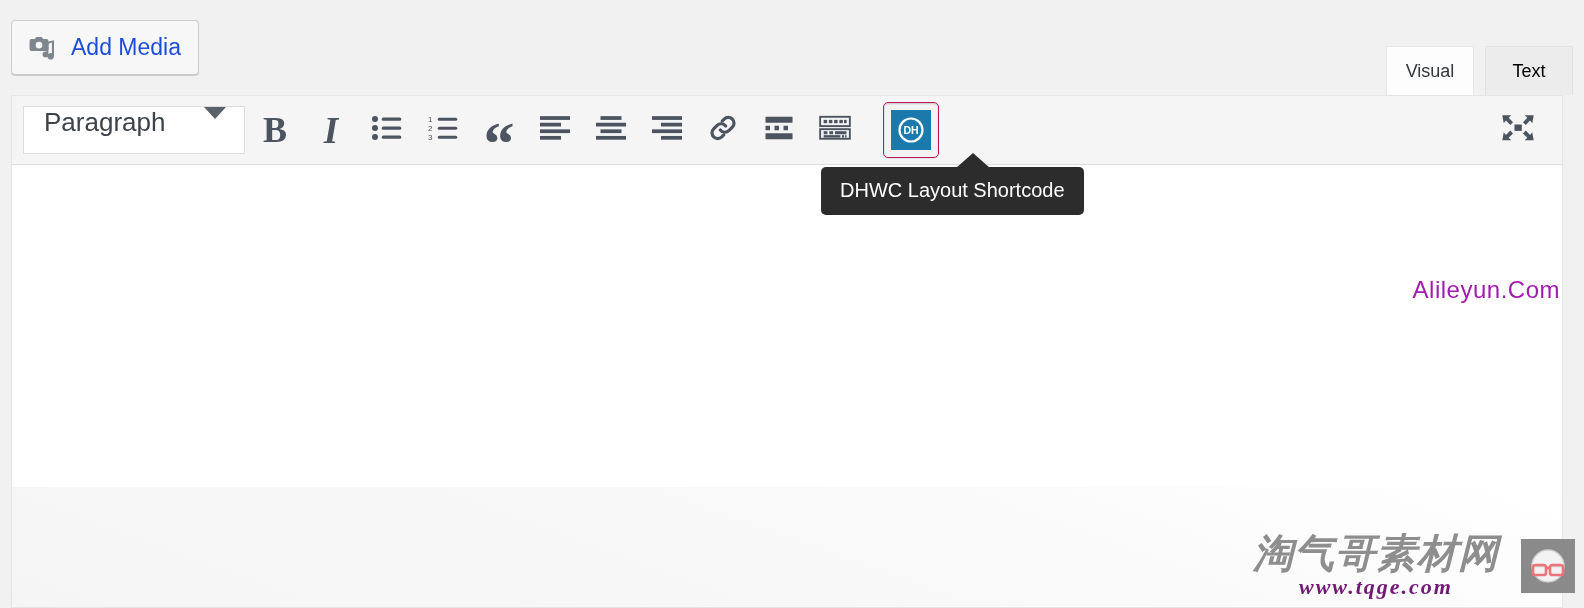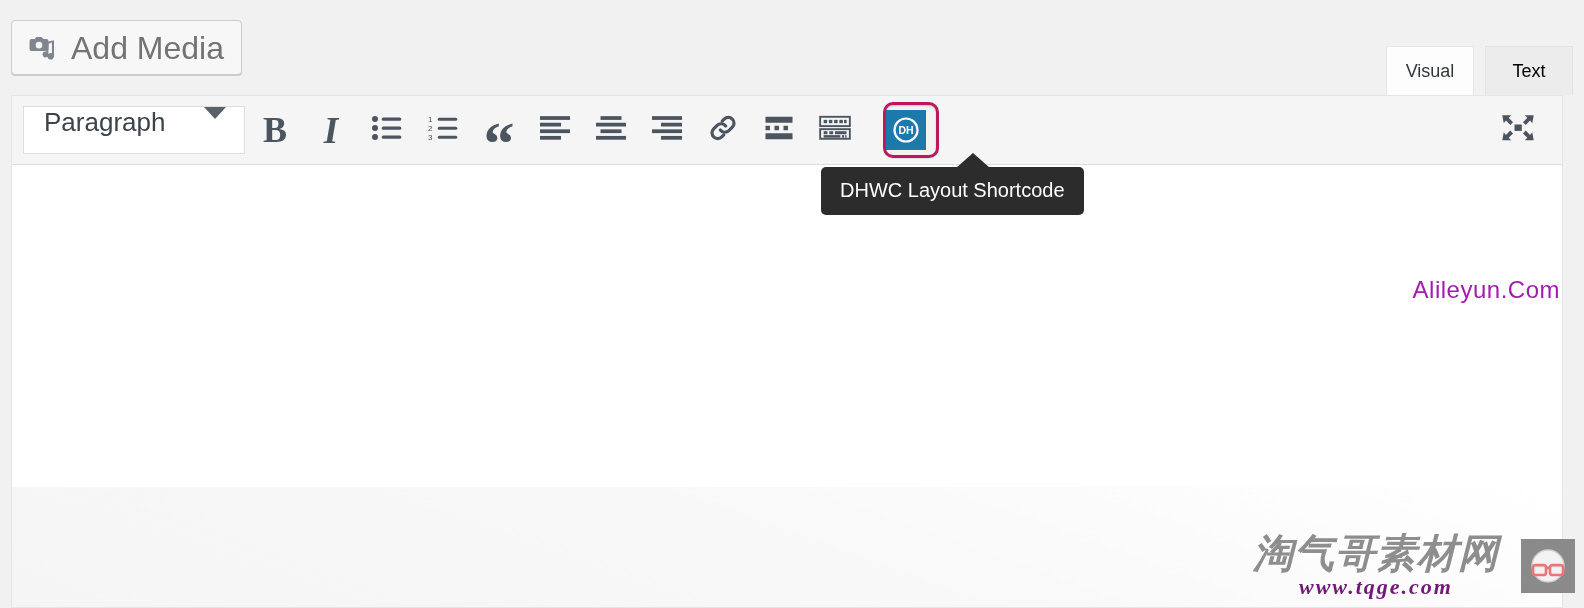--- a/index.html
+++ b/index.html
@@ -35,22 +35,22 @@
     top: 20px;
     height: 55px;
     padding: 0 17px 0 14px;
     display: flex;
     align-items: center;
     gap: 13px;
     background: #f7f7f7;
     border: 1px solid #ccc;
     border-radius: 4px;
     box-shadow: 0 1px 0 #ccc;
-    color: #737373;
-    font-size: 32px;
+    color: #1d4ed8;
+    font-size: 23px;
     line-height: 1;
     cursor: pointer;
     white-space: nowrap;
   }
   .media-icon-svg { display: block; }
 
   
   #editor-tabs {
     position: absolute;
     top: 23px;
@@ -170,26 +170,27 @@
     line-height: 0;
     position: relative;
     top: 13px;
   }
 
   
   #dhwc-button {
     width: 56px;
     height: 56px;
     margin-left: 22px;
-    border: 3px solid #be185d;
-    border-radius: 10px;
+    border: 1px solid #be185d;
+    border-radius: 5px;
     background: #f3f3f3;
     box-shadow: inset 0 1px 2px rgba(0,0,0,.2), 0 1px 0 rgba(0,0,0,.08);
     display: flex;
     align-items: center;
+    justify-content: center;
     cursor: pointer;
     flex: 0 0 auto;
   }
   #dhwc-icon {
     width: 40px; height: 40px;
     background: #1b79ab;
     display: flex;
     align-items: center;
     justify-content: center;
   }

